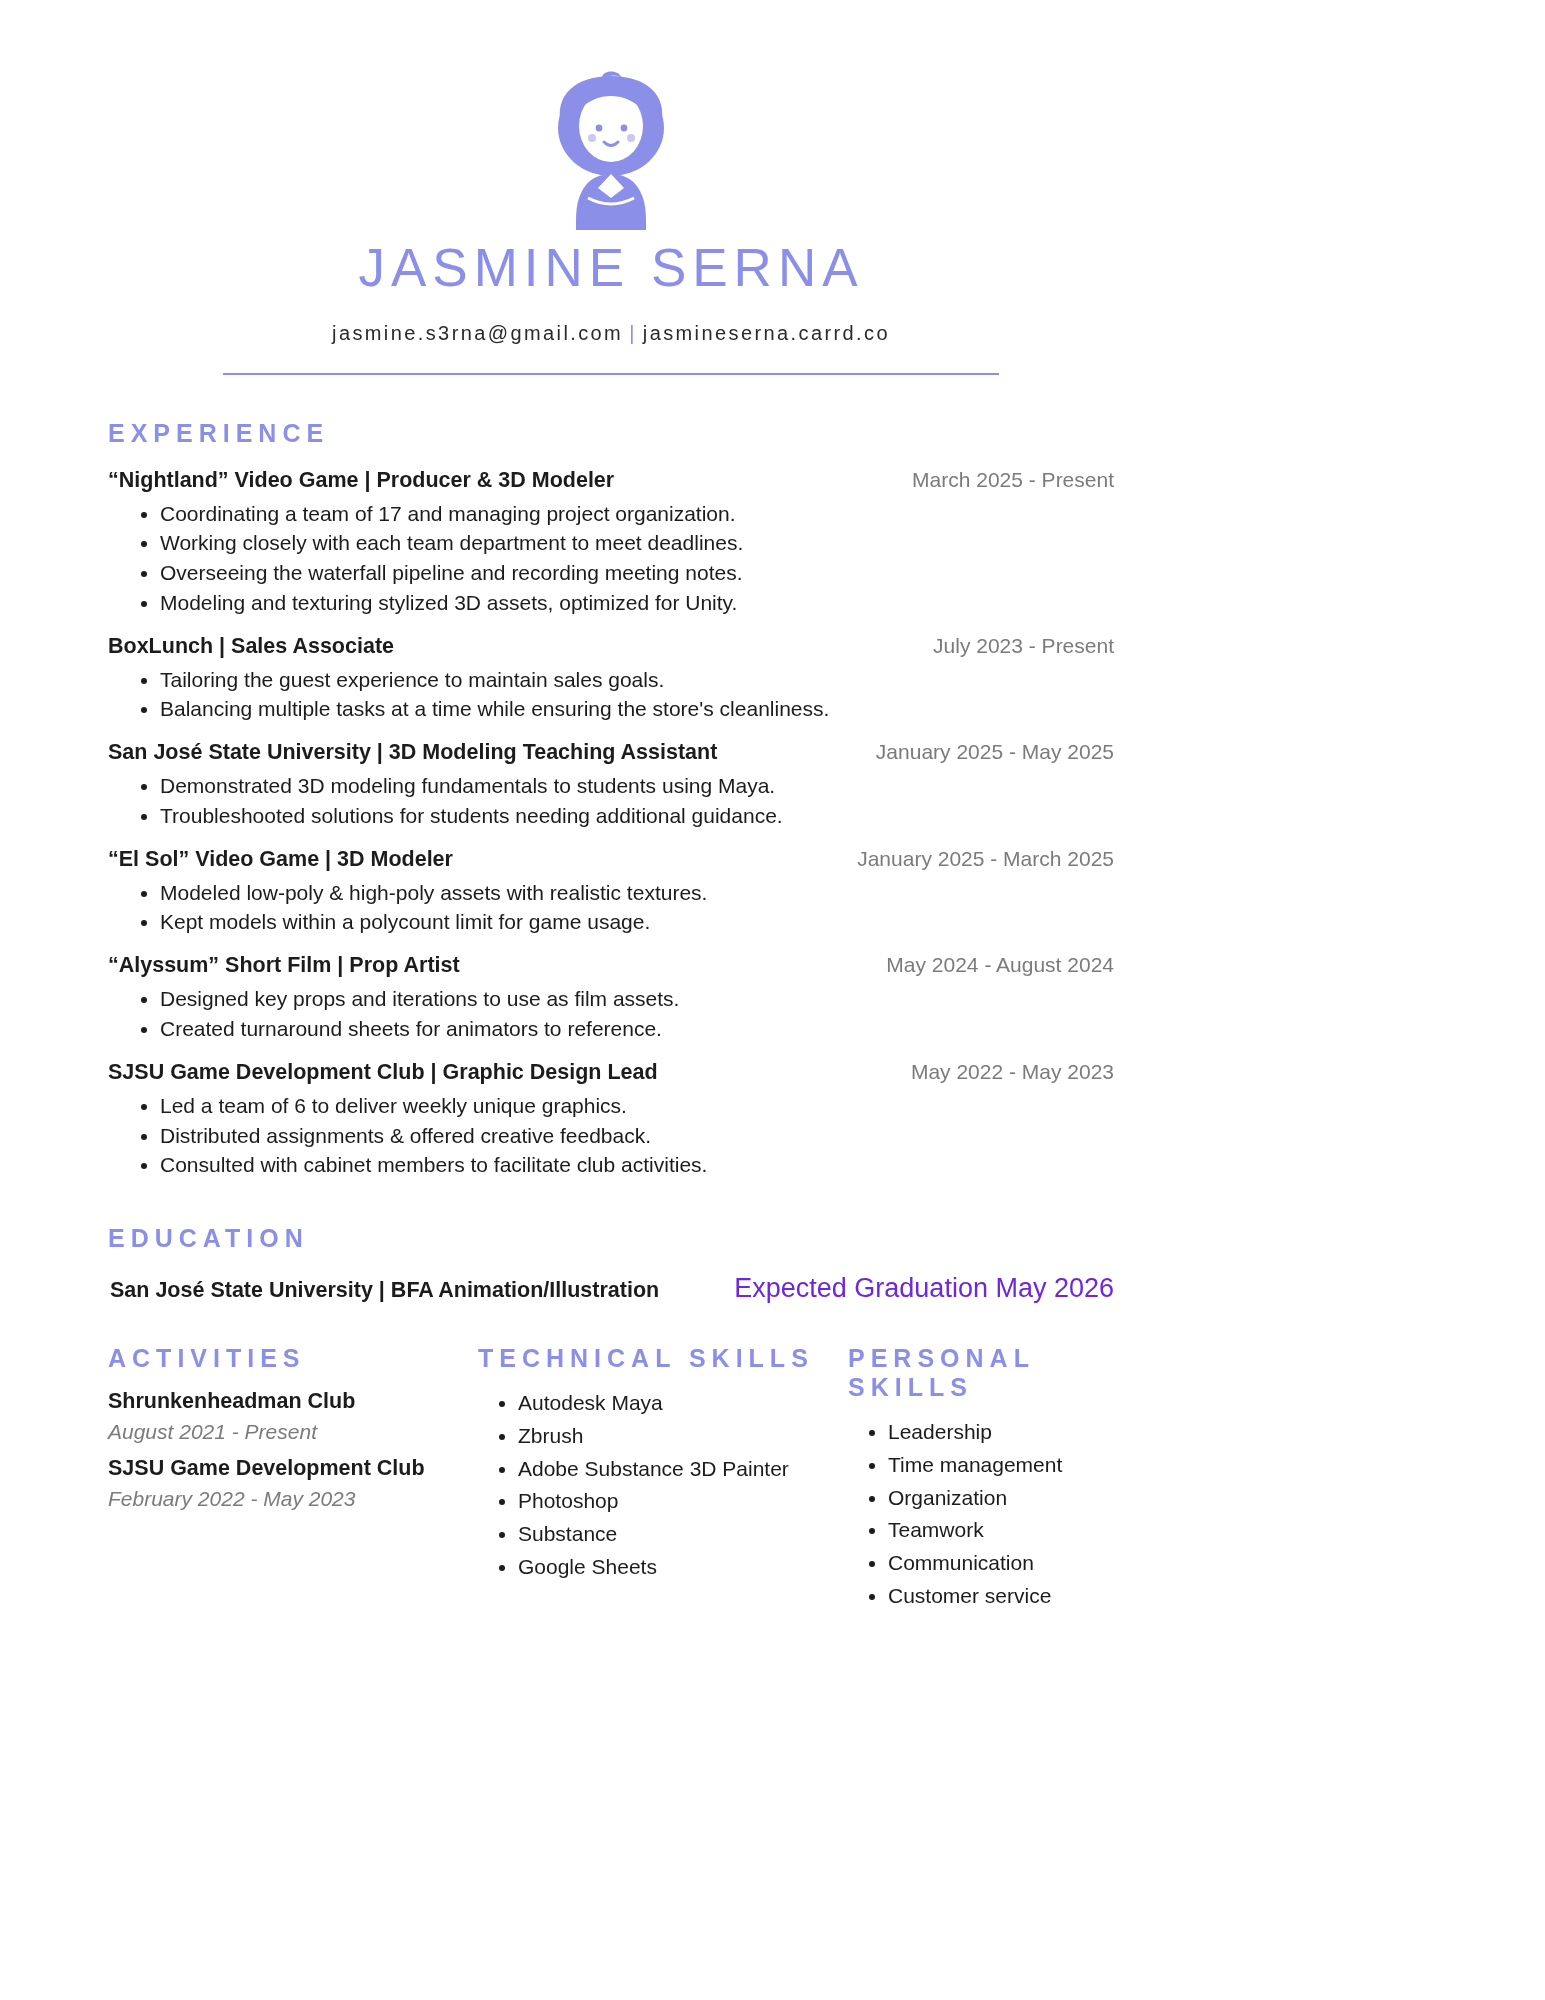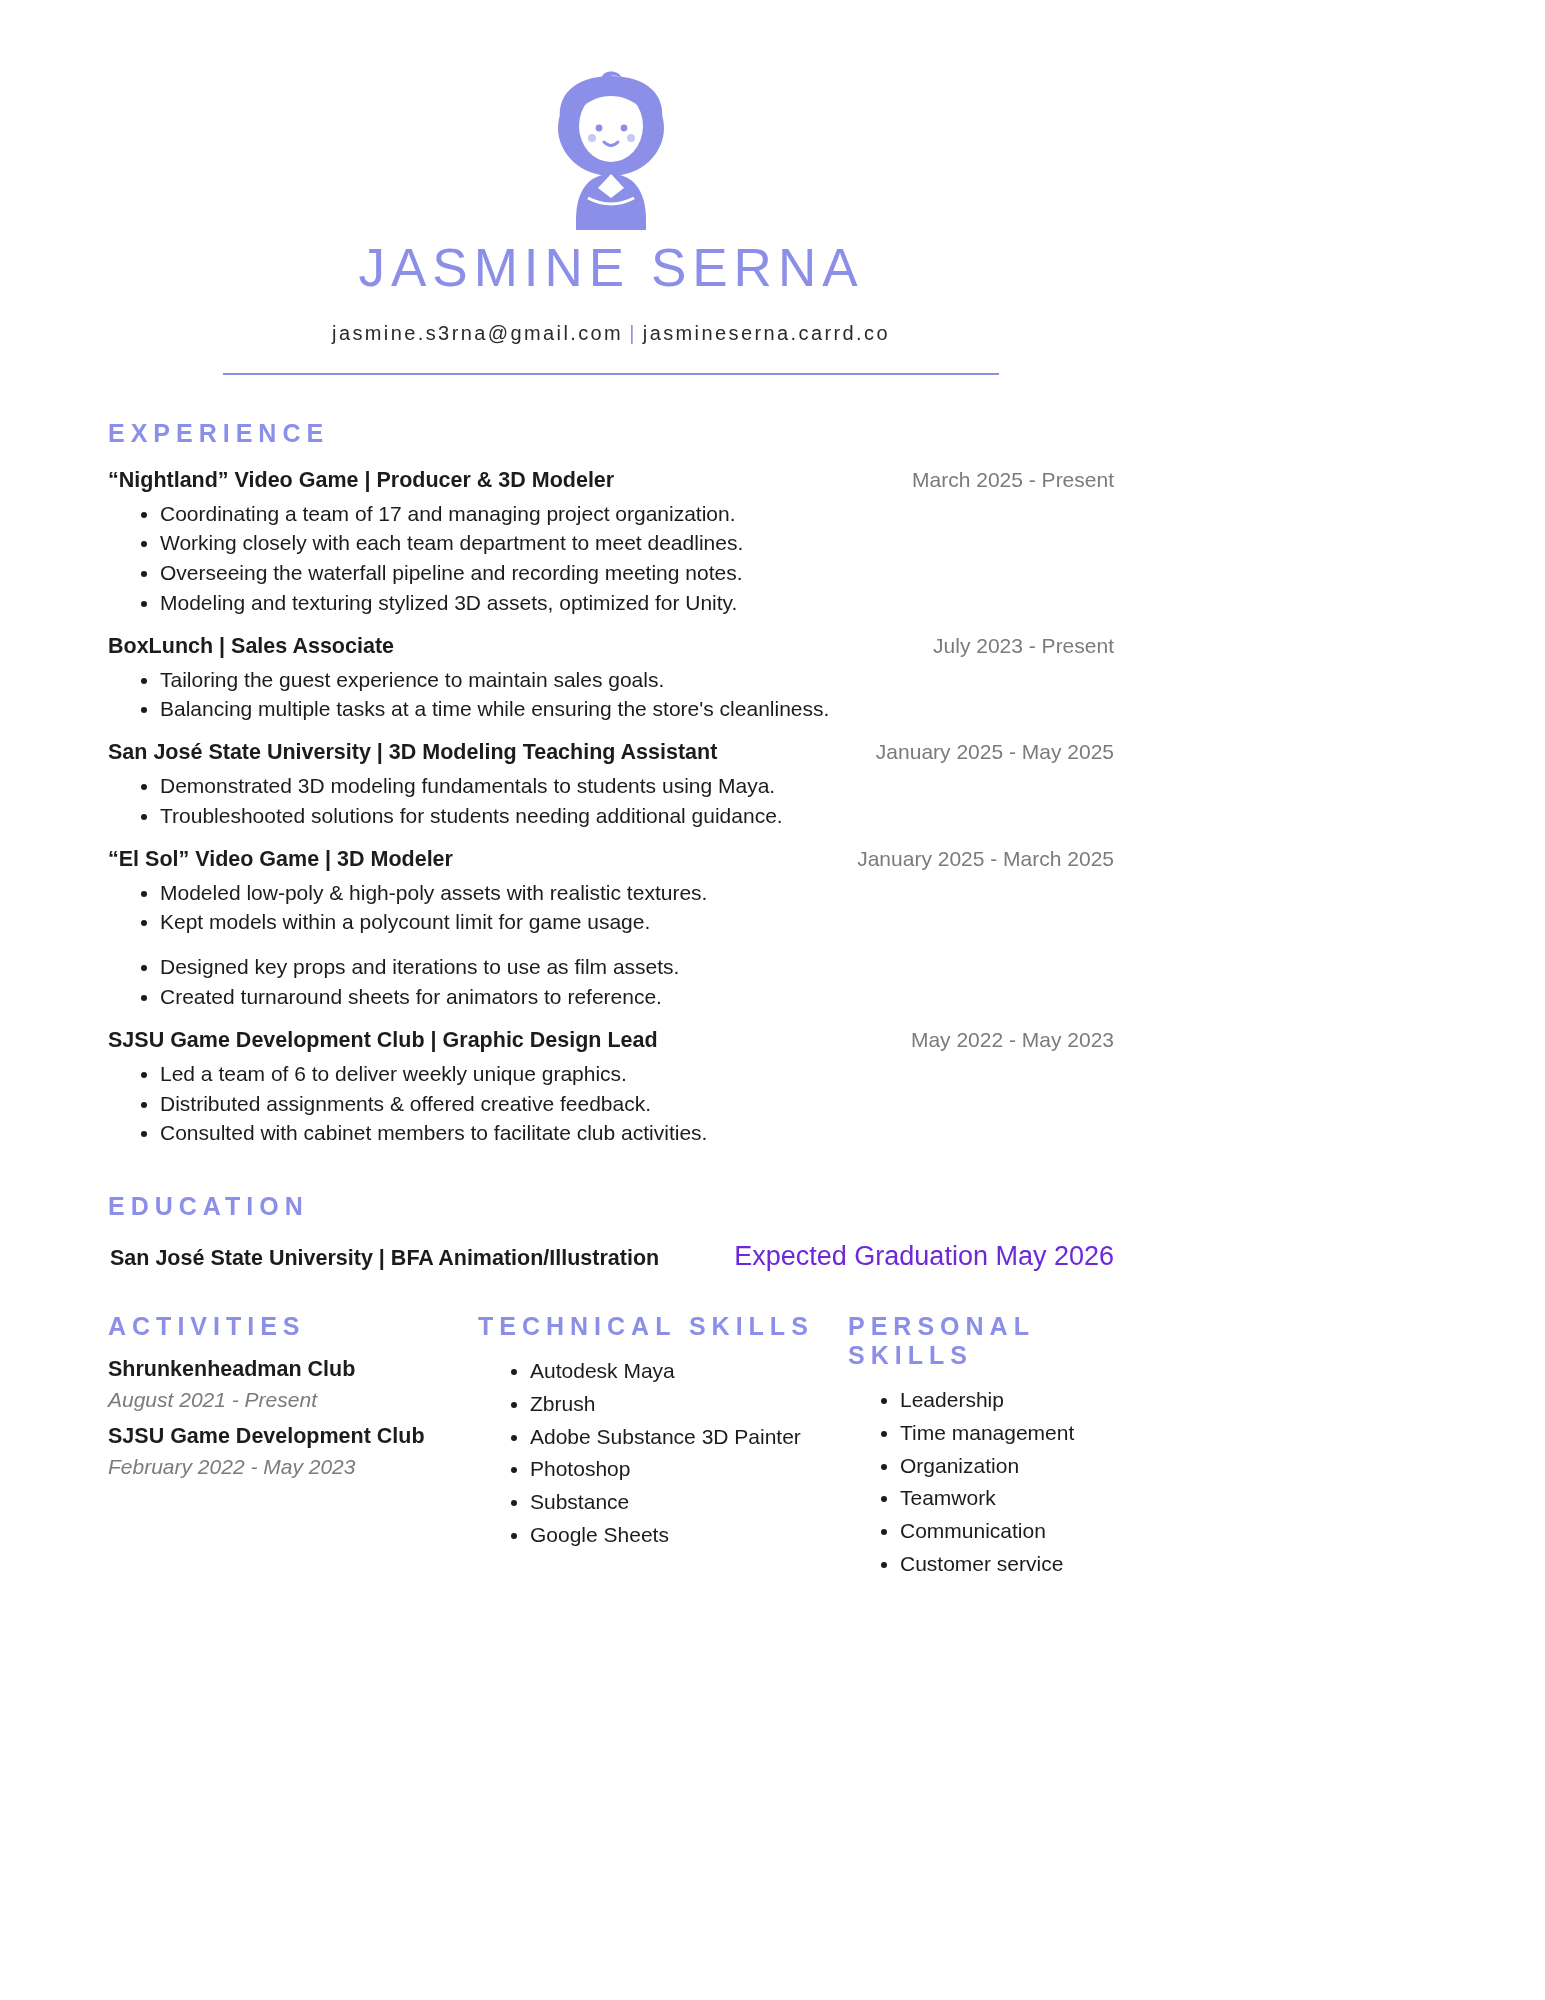--- a/index.html
+++ b/index.html
@@ -133,21 +133,21 @@
     margin-top: 12px;
   }
   .activity-name:first-of-type { margin-top: 0; }
   .activity-date {
     font-size: 21px;
     color: #7b7b7b;
     margin-top: 6px;
     font-style: italic;
   }
   ul.skill-list {
-    margin: 12px;
+    margin: 0;
     padding-left: 40px;
   }
   ul.skill-list li {
     font-size: 21px;
     line-height: 1.37;
     margin-bottom: 4px;
   }
 </style>
 </head>
 <body>
@@ -236,20 +236,24 @@
         <div class="job-title">“El Sol” Video Game | 3D Modeler</div>
         <div class="job-date">January 2025 - March 2025</div>
       </div>
       <ul class="bullets">
         <li>Modeled low-poly &amp; high-poly assets with realistic textures.</li>
         <li>Kept models within a polycount limit for game usage.</li>
       </ul>
     </div>
 
     <div class="job">
+      <div class="job-head">
+        <div class="job-title">“Alyssum” Short Film | Prop Artist</div>
+        <div class="job-date">May 2024 - August 2024</div>
+      </div>
       <ul class="bullets">
         <li>Designed key props and iterations to use as film assets.</li>
         <li>Created turnaround sheets for animators to reference.</li>
       </ul>
     </div>
 
     <div class="job">
       <div class="job-head">
         <div class="job-title">SJSU Game Development Club | Graphic Design Lead</div>
         <div class="job-date">May 2022 - May 2023</div>

